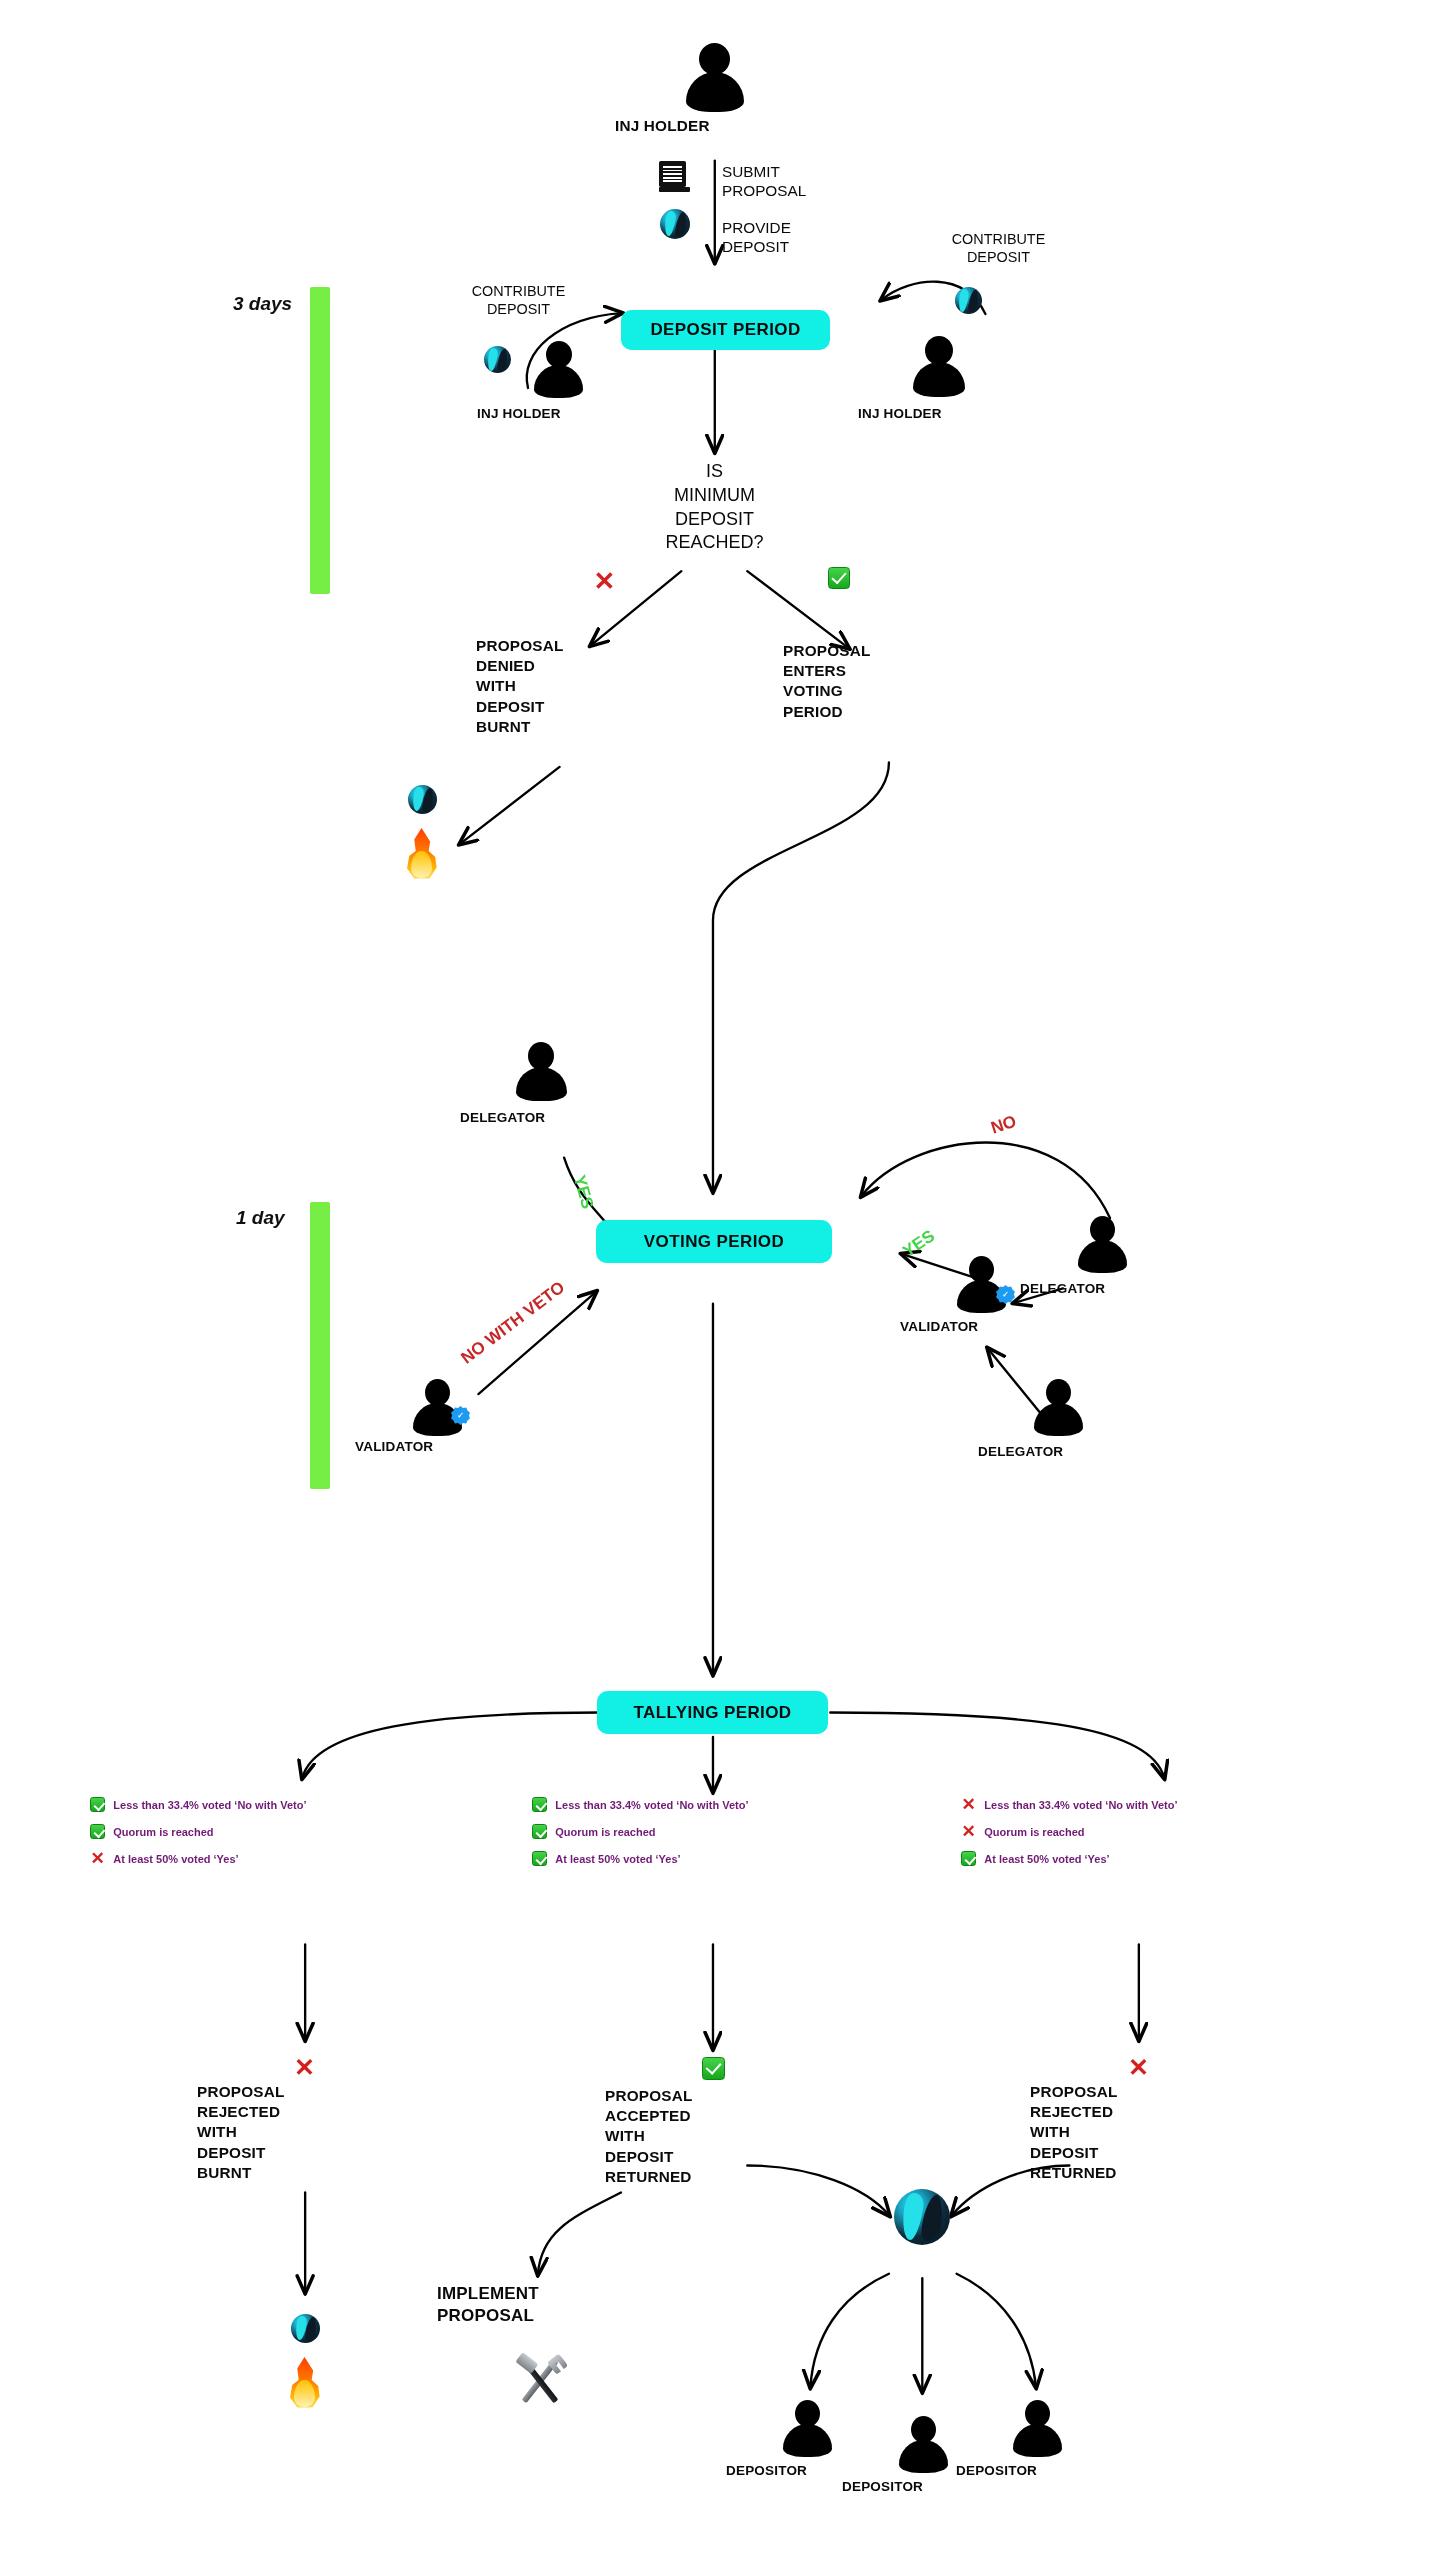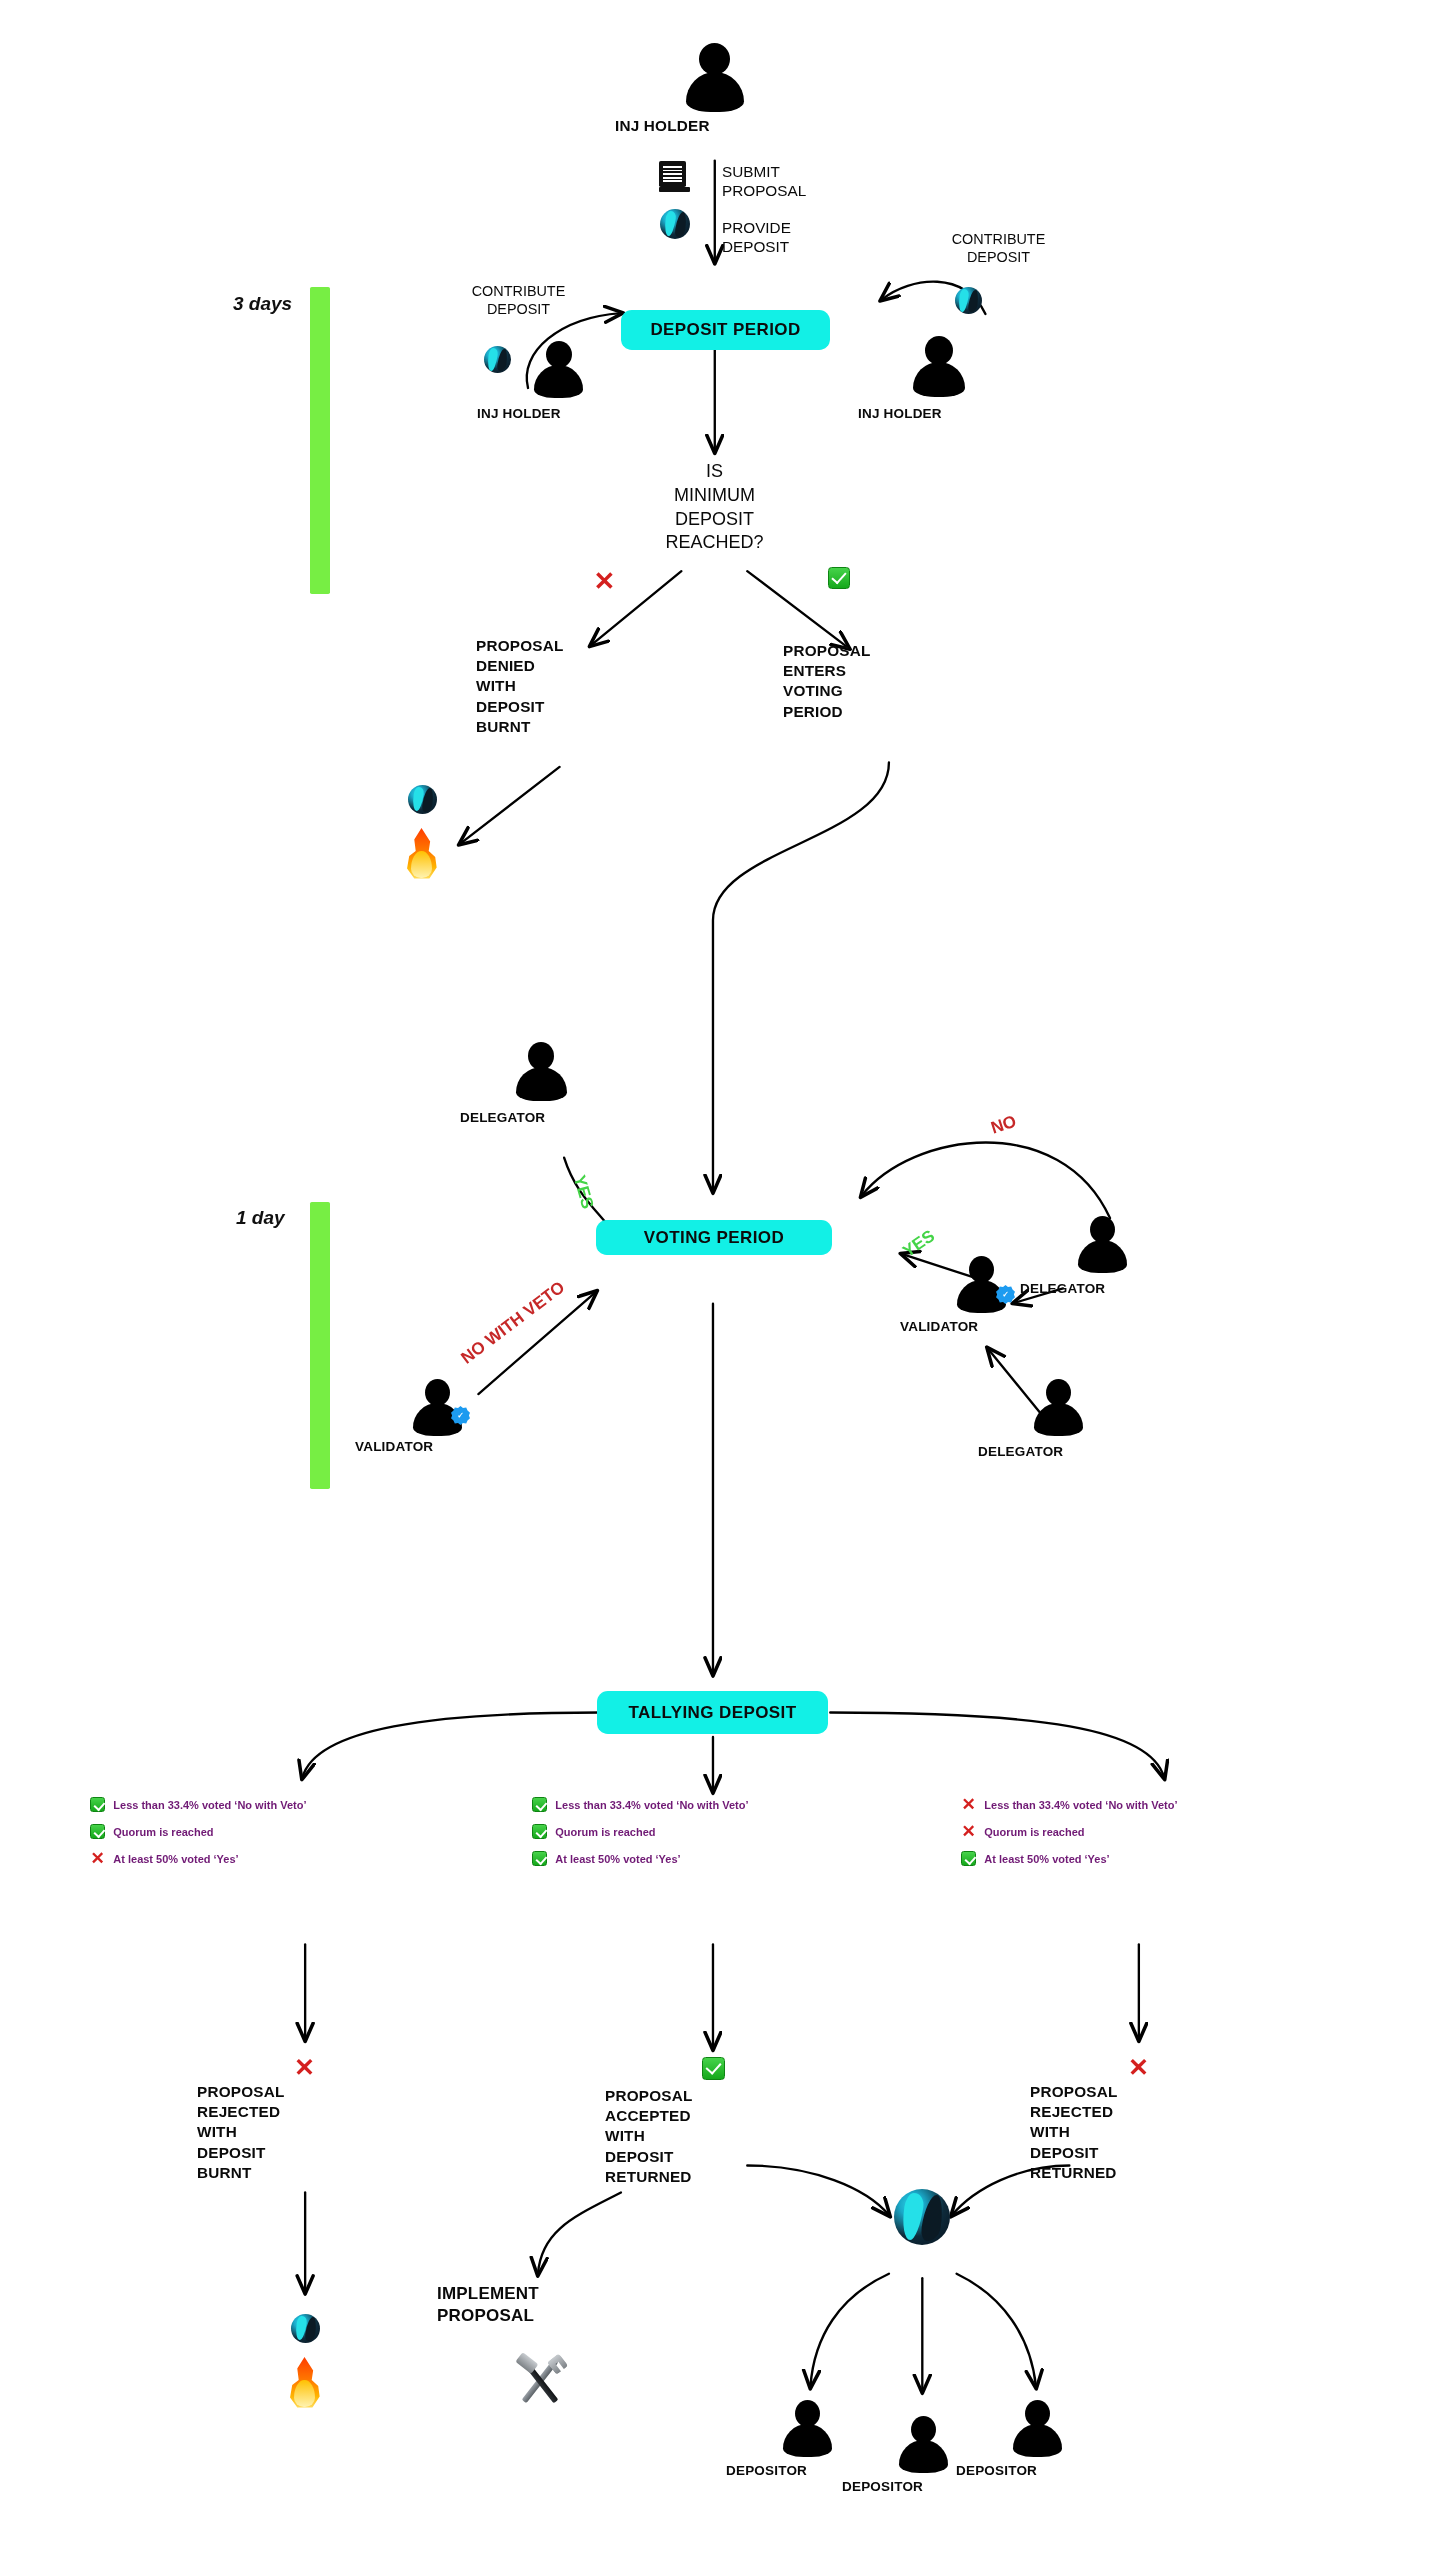--- a/index.html
+++ b/index.html
@@ -372,21 +372,21 @@
   </div>
 
   <div class="person" style="left:514px; top:1042px; width:54px; height:60px;">
     <div class="head" style="left:14.4px; top:0; width:26px; height:28px;"></div>
     <div class="body" style="left:1.8px; top:25px; width:51px; height:34px;"></div>
   </div>
   <div class="cap" style="left:460px; top:1110px; width:162px; font-size:13.5px;">DELEGATOR</div>
   <div class="edge-label" style="left:588px; top:1173px; font-size:17px; color:#44d447;
               transform:rotate(74deg); transform-origin:left top;">YES</div>
 
-  <div class="pill" style="left:596px; top:1220px; width:236px; height:35px;">VOTING PERIOD</div>
+  <div class="pill" style="left:596px; top:1220px; width:236px; height:43px;">VOTING PERIOD</div>
 
   <div class="edge-label" style="left:991px; top:1115px; font-size:17px; color:#c62828;
               transform:rotate(-18deg);">NO</div>
 
   <div class="edge-label" style="left:902px; top:1234px; font-size:17px; color:#44d447;
               transform:rotate(-34deg);">YES</div>
 
   <div class="person" style="left:955px; top:1256px; width:52px; height:58px;">
     <div class="head" style="left:13.5px; top:0; width:25px; height:27px;"></div>
     <div class="body" style="left:1.8px; top:24px; width:49px; height:33px;"></div>
@@ -413,21 +413,21 @@
 
   <div class="person" style="left:411px; top:1379px; width:52px; height:58px;">
     <div class="head" style="left:13.5px; top:0; width:25px; height:27px;"></div>
     <div class="body" style="left:1.8px; top:24px; width:49px; height:33px;"></div>
   </div>
   <div class="verified" style="left:451px; top:1406px; width:19px; height:19px;">
       <span>✓</span>
     </div>
   <div class="cap" style="left:355px; top:1439px; width:162px; font-size:13.5px;">VALIDATOR</div>
 
-  <div class="pill" style="left:597px; top:1691px; width:231px; height:43px;">TALLYING DEPOSIT</div>
+  <div class="pill" style="left:597px; top:1691px; width:231px; height:43px;">TALLYING PERIOD</div>
 
   <div class="cond-col" style="left:90px; top:1791px; width:424px;">
     <div class="cond-row">
       <span class="cond-mark yes"></span>
       <span class="cond-text">Less than 33.4% voted ‘No with Veto’</span>
     </div>
     <div class="cond-row">
       <span class="cond-mark yes"></span>
       <span class="cond-text">Quorum is reached</span>
     </div>

